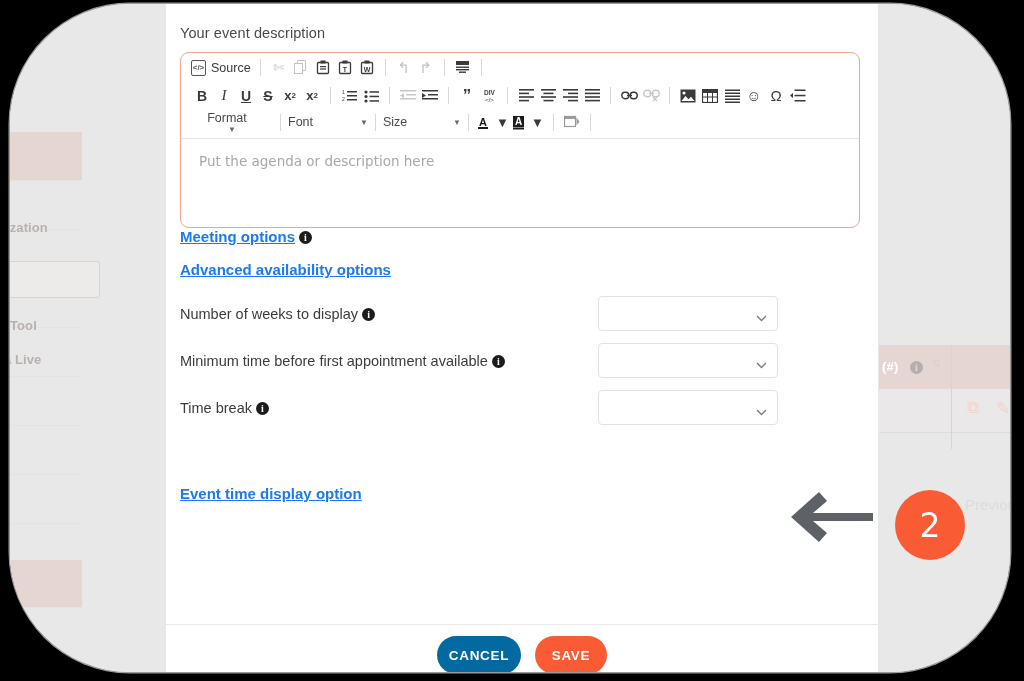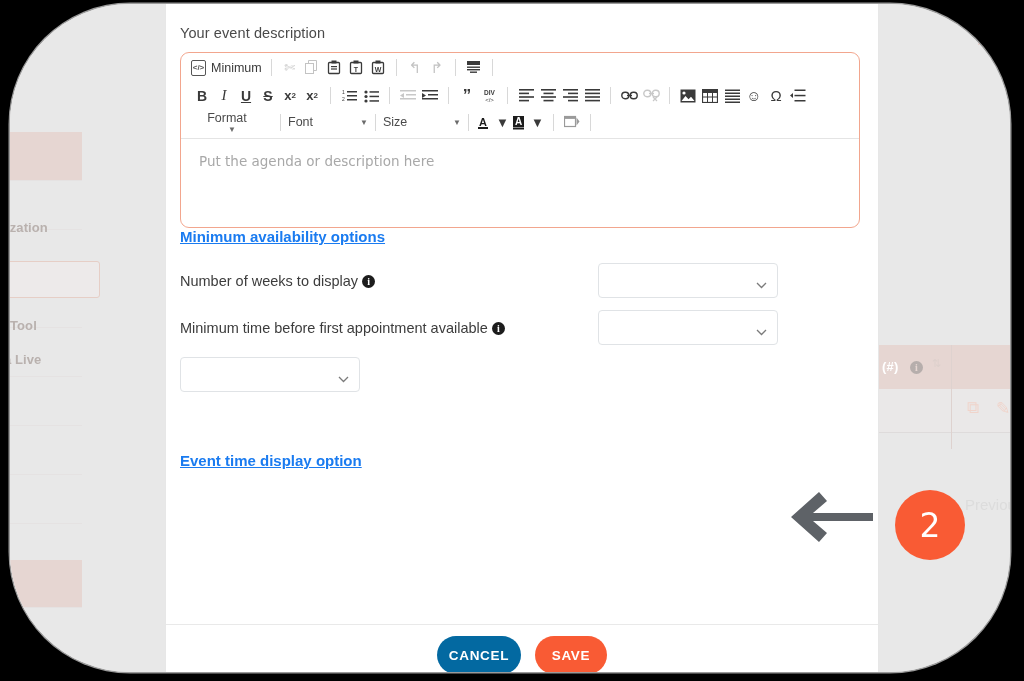--- a/index.html
+++ b/index.html
@@ -324,21 +324,21 @@
     <div id="modal">
       <div id="modal-body">
 
         <div class="field-label">Your event description</div>
 
         <div class="editor">
 
           <div class="tb-row">
             <div class="tb-src">
               <span class="tb-src-box">&lt;/&gt;</span>
-              <span>Minimum</span>
+              <span>Source</span>
             </div>
             <div class="tb-sep"></div>
             <div class="tb-btn dim">✄</div>
             <div class="tb-btn dim">
               <svg width="14" height="15" viewBox="0 0 14 15">
                   <rect x="0.5" y="3.5" width="8" height="10" fill="none" stroke="#c3c3c3"></rect>
                   <path d="M3.5 3.5V0.5h8v10h-3" fill="none" stroke="#c3c3c3"></path>
                 </svg>
             </div>
             <div class="tb-btn">
@@ -556,23 +556,26 @@
             </div>
             <div class="tb-sep"></div>
           </div>
 
           <div class="editor-divider"></div>
 
           <div class="editor-area">Put the agenda or description here</div>
         </div>
 
 
+        <div class="link-row">
+          <span class="opt-link">Meeting options</span><span class="info-i">i</span>
+        </div>
 
         <div class="link-row" style="margin-bottom:11px;">
-          <span class="opt-link">Minimum availability options</span>
+          <span class="opt-link">Advanced availability options</span>
         </div>
 
         <div class="form-row">
           <div class="lbl">
             <span>Number of weeks to display</span><span class="info-i">i</span>
           </div>
           <div class="sel-wrap">
             <select class="sel"><option></option></select>
             <span class="sel-chev">
               <svg width="11" height="7" viewBox="0 0 11 7">
@@ -590,20 +593,23 @@
             <select class="sel"><option></option></select>
             <span class="sel-chev">
               <svg width="11" height="7" viewBox="0 0 11 7">
                   <path d="M1 1l4.5 4.5L10 1" fill="none" stroke="#7b7b7b" stroke-width="1.3"></path>
                 </svg>
             </span>
           </div>
         </div>
 
         <div class="form-row">
+          <div class="lbl">
+            <span>Time break</span><span class="info-i">i</span>
+          </div>
           <div class="sel-wrap">
             <select class="sel"><option></option></select>
             <span class="sel-chev">
               <svg width="11" height="7" viewBox="0 0 11 7">
                   <path d="M1 1l4.5 4.5L10 1" fill="none" stroke="#7b7b7b" stroke-width="1.3"></path>
                 </svg>
             </span>
           </div>
         </div>
 

